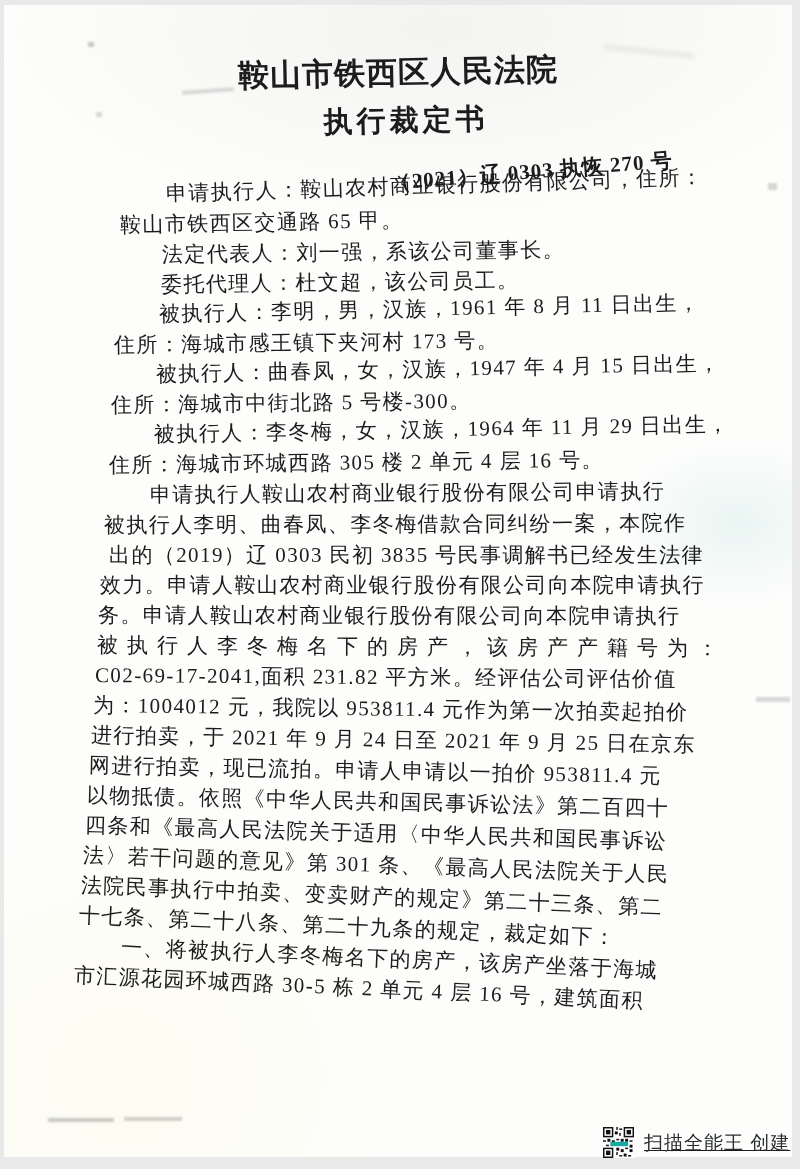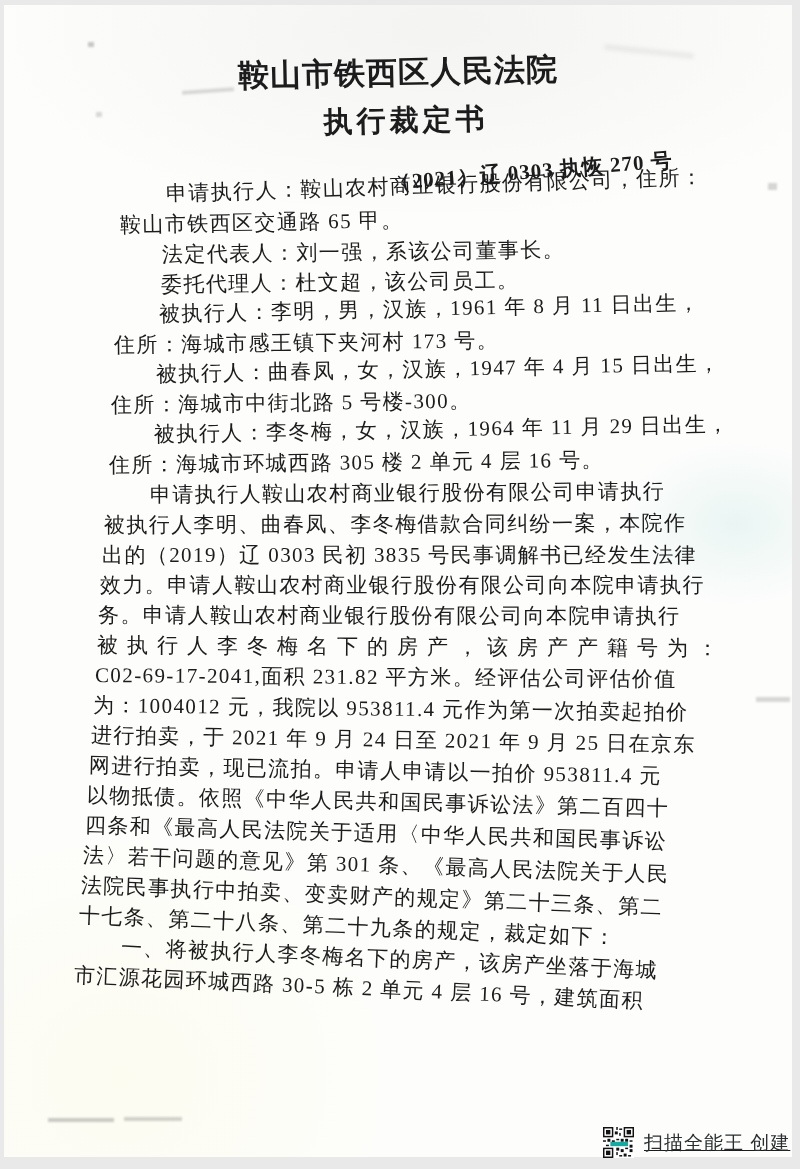--- a/index.html
+++ b/index.html
@@ -66,21 +66,21 @@
         <div class="line indent" style="transform: translateX(18px) rotate(-0.7deg);">法定代表人：刘一强，系该公司董事长。</div>
         <div class="line indent" style="transform: translateX(17px) rotate(-0.7deg);">委托代理人：杜文超，该公司员工。</div>
         <div class="line indent" style="transform: translateX(15px) rotate(-1.2deg);">被执行人：李明，男，汉族，1961 年 8 月 11 日出生，</div>
         <div class="line" style="transform: translateX(14px) rotate(-0.7deg);">住所：海城市感王镇下夹河村 173 号。</div>
         <div class="line indent" style="transform: translateX(12px) rotate(-1.1deg);">被执行人：曲春凤，女，汉族，1947 年 4 月 15 日出生，</div>
         <div class="line" style="transform: translateX(11px) rotate(-0.7deg);">住所：海城市中街北路 5 号楼-300。</div>
         <div class="line indent" style="transform: translateX(10px) rotate(-1deg);">被执行人：李冬梅，女，汉族，1964 年 11 月 29 日出生，</div>
         <div class="line" style="transform: translateX(9px) rotate(-0.6deg);">住所：海城市环城西路 305 楼 2 单元 4 层 16 号。</div>
         <div class="line indent" style="transform: translateX(6px) rotate(-0.4deg);">申请执行人鞍山农村商业银行股份有限公司申请执行</div>
         <div class="line" style="transform: translateX(4px) rotate(-0.2deg);">被执行人李明、曲春凤、李冬梅借款合同纠纷一案，本院作</div>
-        <div class="line" style="transform: translateX(2px) rotate(0deg);">出的（2019）辽 0303 民初 3835 号民事调解书已经发生法律</div>
+        <div class="line" style="transform: translateX(2px) rotate(0deg); margin-left: 7px;">出的（2019）辽 0303 民初 3835 号民事调解书已经发生法律</div>
         <div class="line" style="transform: translateX(0px) rotate(0deg);">效力。申请人鞍山农村商业银行股份有限公司向本院申请执行</div>
         <div class="line" style="transform: translateX(-2px) rotate(0.1deg);">务。申请人鞍山农村商业银行股份有限公司向本院申请执行</div>
         <div class="line spaced" style="transform: translateX(-3px) rotate(0.3deg);">被执行人李冬梅名下的房产，该房产产籍号为：</div>
         <div class="line" style="transform: translateX(-5px) rotate(0.4deg);">C02-69-17-2041,面积 231.82 平方米。经评估公司评估价值</div>
         <div class="line" style="transform: translateX(-7px) rotate(0.7deg);">为：1004012 元，我院以 953811.4 元作为第一次拍卖起拍价</div>
         <div class="line" style="transform: translateX(-9px) rotate(0.9deg);">进行拍卖，于 2021 年 9 月 24 日至 2021 年 9 月 25 日在京东</div>
         <div class="line" style="transform: translateX(-11px) rotate(1.1deg);">网进行拍卖，现已流拍。申请人申请以一拍价 953811.4 元</div>
         <div class="line" style="transform: translateX(-13px) rotate(1.3deg);">以物抵债。依照《中华人民共和国民事诉讼法》第二百四十</div>
         <div class="line" style="transform: translateX(-15px) rotate(1.6deg);">四条和《最高人民法院关于适用〈中华人民共和国民事诉讼</div>
         <div class="line" style="transform: translateX(-17px) rotate(1.9deg);">法〉若干问题的意见》第 301 条、《最高人民法院关于人民</div>

